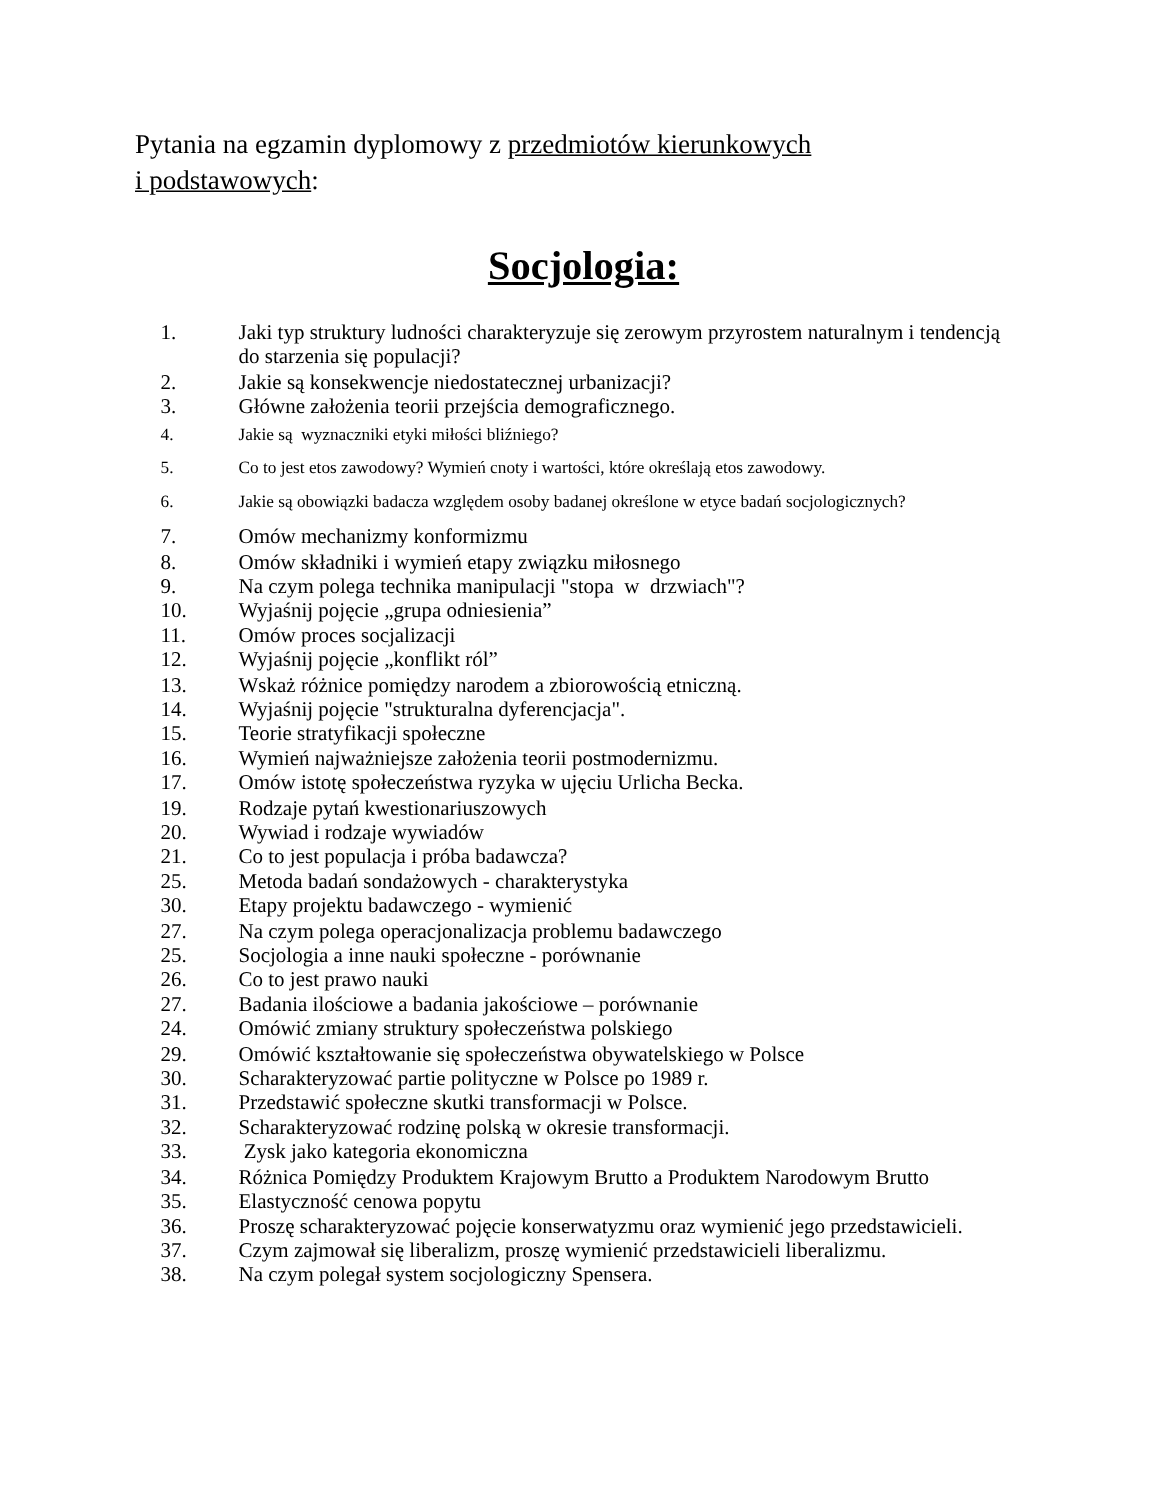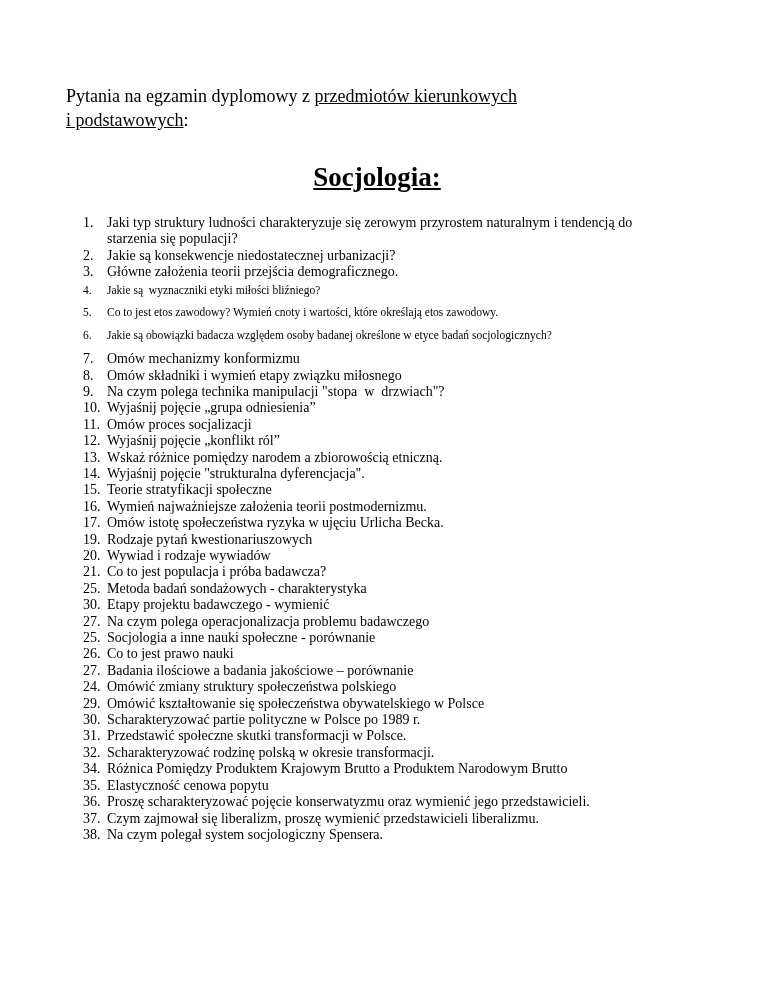--- a/index.html
+++ b/index.html
@@ -8,21 +8,21 @@
     height: 994px;
     background: #ffffff;
     color: #000000;
     font-family: "Liberation Serif", "DejaVu Serif", serif;
     overflow: hidden;
   }
   .page {
     box-sizing: border-box;
     width: 768px;
     height: 842px;
-    padding: 84px 80px 0 66px;
+    padding: 84px 80px 0 90px;
   }
   .doc-title {
     font-size: 18px;
     font-weight: normal;
     line-height: 24px;
     margin: 0;
   }
   .underline { text-decoration: underline; }
   .section-heading {
     font-size: 27px;
@@ -44,20 +44,21 @@
     margin: 0;
   }
   .q-num {
     flex: 0 0 24px;
     width: 24px;
     white-space: pre;
   }
   .q-text {
     flex: 1;
     white-space: pre-wrap;
+    margin-left: 28px;
   }
   .question.small {
     font-size: 11.5px;
     line-height: 13.5px;
     margin: 3px 0 9px 0;
   }
 </style>
 </head>
 <body>
 
@@ -188,20 +189,24 @@
   </li>
       <li class="question">
     <span class="q-num">31.</span>
     <span class="q-text">Przedstawić społeczne skutki transformacji w Polsce.</span>
   </li>
       <li class="question">
     <span class="q-num">32.</span>
     <span class="q-text">Scharakteryzować rodzinę polską w okresie transformacji.</span>
   </li>
       <li class="question">
+    <span class="q-num">33.</span>
+    <span class="q-text"> Zysk jako kategoria ekonomiczna</span>
+  </li>
+      <li class="question">
     <span class="q-num">34.</span>
     <span class="q-text">Różnica Pomiędzy Produktem Krajowym Brutto a Produktem Narodowym Brutto</span>
   </li>
       <li class="question">
     <span class="q-num">35.</span>
     <span class="q-text">Elastyczność cenowa popytu</span>
   </li>
       <li class="question">
     <span class="q-num">36.</span>
     <span class="q-text">Proszę scharakteryzować pojęcie konserwatyzmu oraz wymienić jego przedstawicieli.</span>

